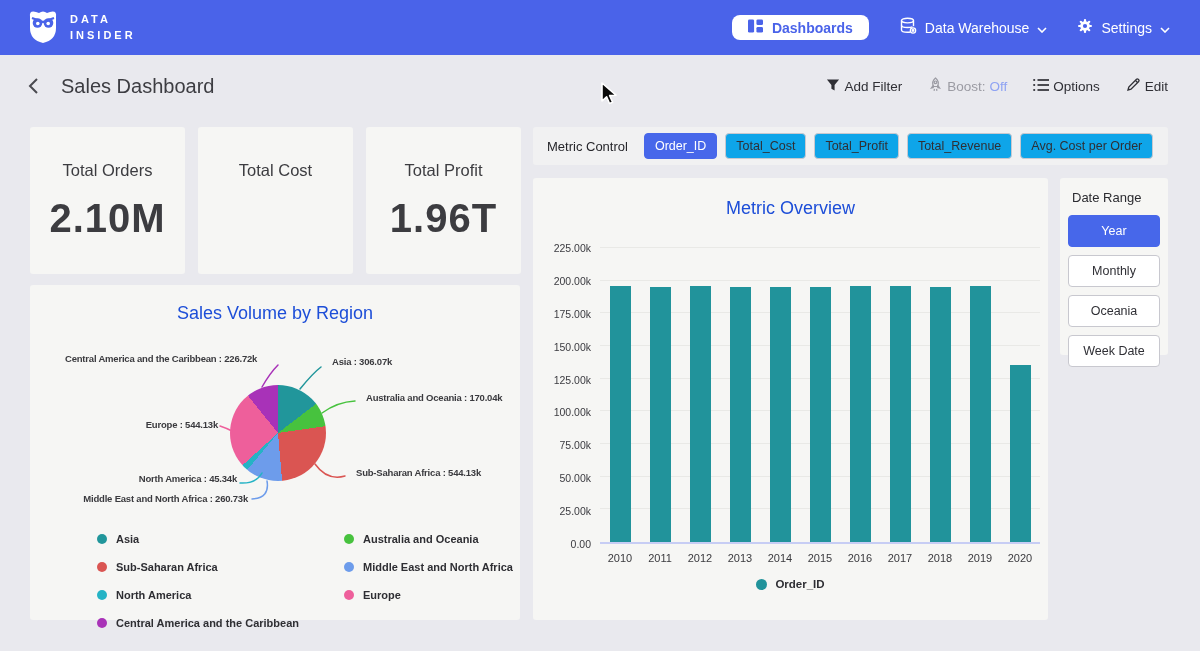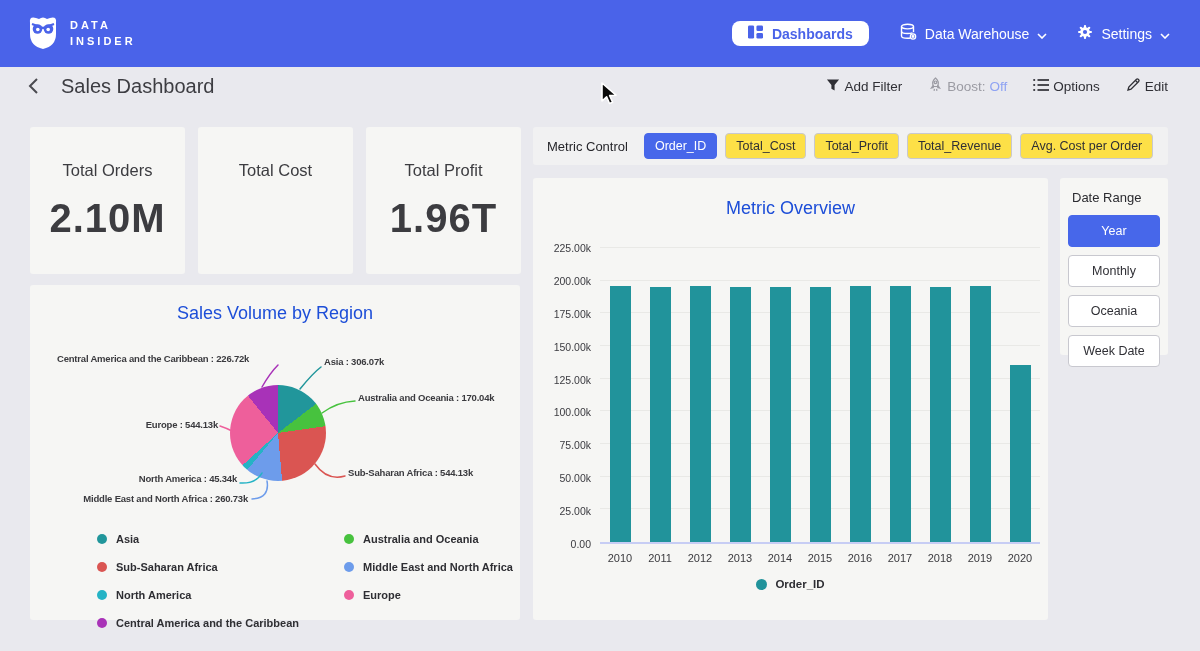--- a/index.html
+++ b/index.html
@@ -5,21 +5,21 @@
   * { box-sizing: border-box; margin: 0; padding: 0; }
   html,body { width:1200px; height:651px; }
   body {
     font-family: "Liberation Sans", sans-serif;
     background:#e9e9ee;
     position:relative;
     overflow:hidden;
     color:#36363b;
   }
   
-  .topnav{position:absolute;left:0;top:0;width:1200px;height:67px;background:#4a63e9;display:flex;align-items:center;justify-content:space-between;}
+  .topnav{position:absolute;left:0;top:0;width:1200px;height:55px;background:#4a63e9;display:flex;align-items:center;justify-content:space-between;}
   .brand{display:flex;align-items:center;gap:10px;margin-left:26px;}
   .brand-text{color:#fff;font-size:11px;font-weight:bold;letter-spacing:3px;line-height:1.45;}
   .nav-right{display:flex;align-items:center;gap:30px;margin-right:30px;}
   .nav-pill{display:flex;align-items:center;gap:9px;background:#fff;color:#4a63e9;border:none;border-radius:8px;padding:4px 16px;font-size:14px;font-weight:bold;font-family:inherit;cursor:pointer;}
   .nav-item{display:flex;align-items:center;gap:8px;color:#fff;font-size:14px;font-weight:500;cursor:pointer;}
   
   .pagehead{position:absolute;left:0;top:55px;width:1200px;height:62px;display:flex;align-items:center;}
   .back-btn{margin-left:28px;display:flex;align-items:center;cursor:pointer;}
   .page-title{margin-left:22px;font-size:20px;color:#3d3d42;font-weight:500;}
   .hdr-actions{position:absolute;right:32px;top:0;height:62px;display:flex;align-items:center;gap:26px;}
@@ -28,21 +28,21 @@
   .boost-off{color:#8fa3f3;}
   
   .panel{position:absolute;background:#f6f6f4;border-radius:3px;}
   
   .kpi{width:155px;height:147px;text-align:center;}
   .kpi-label{margin-top:34px;font-size:16.5px;font-weight:500;color:#3c3c40;}
   .kpi-value{margin-top:16px;font-size:40px;font-weight:bold;color:#3c3c40;letter-spacing:1px;}
   
   .metric-bar{left:533px;top:127px;width:635px;height:38px;background:#f1f1f2;display:flex;align-items:center;padding-left:14px;gap:8px;}
   .metric-label{font-size:13px;color:#26262b;margin-right:8px;}
-  .pill-btn{font-family:inherit;font-size:12.5px;color:#2f2f35;background:#fde047;border:1px solid #c8c8cf;border-radius:4px;padding:5px 10px;cursor:pointer;white-space:nowrap;}
+  .pill-btn{font-family:inherit;font-size:12.5px;color:#2f2f35;background:#0ea5e9;border:1px solid #c8c8cf;border-radius:4px;padding:5px 10px;cursor:pointer;white-space:nowrap;}
   .pill-btn.active{background:#4767ea;border-color:#4767ea;color:#fff;}
   
   .bar-panel{left:533px;top:178px;width:515px;height:442px;}
   .chart-title{position:absolute;left:0;top:20px;width:100%;text-align:center;font-size:18px;color:#1d4ed8;}
   .bar-plot{position:absolute;left:67px;top:70px;width:440px;height:296px;border-bottom:2px solid #c7cdf4;}
   .gridline{position:absolute;left:0;width:100%;height:1px;background:#e9e9e6;}
   .bar-yticks{position:absolute;left:2px;top:70px;width:56px;height:296px;}
   .ytick{position:absolute;right:0;font-size:10.5px;color:#3b3b40;white-space:nowrap;}
   .bar-cols{position:absolute;left:0;top:0;width:100%;height:100%;display:flex;}
   .bar-col{flex:1;display:flex;justify-content:center;align-items:flex-end;height:100%;}
@@ -54,21 +54,21 @@
   .leg-label{font-size:11.5px;font-weight:bold;color:#2e2e33;}
   
   .date-panel{left:1060px;top:178px;width:108px;height:177px;padding-top:12px;}
   .date-label{font-size:13px;color:#2b2b30;margin-left:12px;margin-bottom:10px;}
   .date-btn{display:block;width:92px;height:32px;margin:0 auto 8px auto;font-family:inherit;font-size:12.5px;color:#2f2f35;background:#fff;border:1px solid #c8c8cf;border-radius:4px;cursor:pointer;}
   .date-btn.active{background:#4767ea;border-color:#4767ea;color:#fff;}
   
   .pie-panel{left:30px;top:285px;width:490px;height:335px;}
   .pie-circle{position:absolute;left:200px;top:100px;width:96px;height:96px;border-radius:50%;cursor:pointer;}
   .pie-leaders{position:absolute;left:0;top:0;width:490px;height:335px;pointer-events:none;}
-  .pie-callout{position:absolute;font-size:9.5px;font-weight:bold;letter-spacing:-0.2px;color:#3a3a3e;white-space:nowrap;}
+  .pie-callout{position:absolute;font-size:9.5px;font-weight:bold;letter-spacing:-0.2px;color:#3a3a3e;white-space:nowrap;margin-left:8px;}
   .pc0{left:294px;top:71px;}
   .pc1{left:328px;top:107px;}
   .pc2{left:318px;top:182px;}
   .pc3{right:272px;top:208px;}
   .pc4{right:283px;top:188px;}
   .pc5{right:302px;top:134px;}
   .pc6{left:27px;top:68px;}
   .pie-legend{position:absolute;left:67px;top:248px;display:flex;gap:45px;}
   .pie-leg-col{display:flex;flex-direction:column;gap:16px;}
   .leg-item{display:flex;align-items:center;gap:9px;cursor:pointer;}

